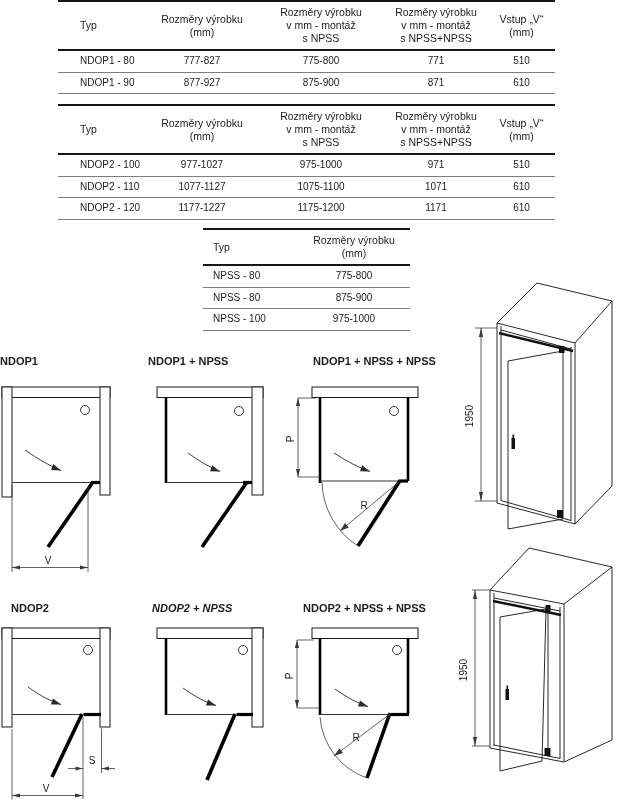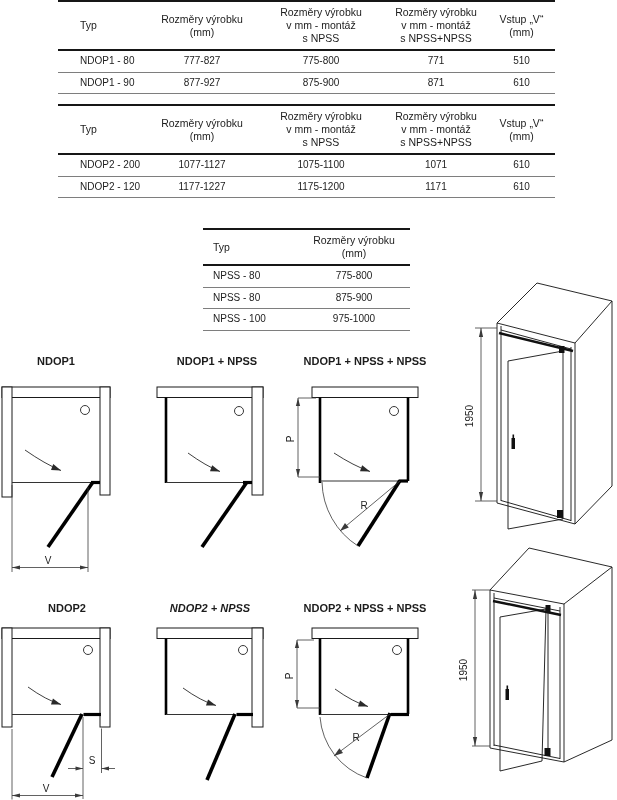--- a/index.html
+++ b/index.html
@@ -6,21 +6,21 @@
   .canvas{position:relative;width:617px;height:800px;background:#ffffff;
           font-family:"Liberation Sans","DejaVu Sans",sans-serif;color:#1c1c1c;overflow:hidden;}
   table.spec{position:absolute;border-collapse:collapse;table-layout:fixed;
              border-top:2.5px solid #161616;}
   table.spec th{font-weight:normal;font-size:10.5px;line-height:13px;text-align:center;
                 vertical-align:middle;border-bottom:2.5px solid #161616;padding:4px 0;}
   table.spec td{font-size:10px;line-height:14px;text-align:center;vertical-align:middle;
                 border-bottom:1px solid #7e7e7e;padding:3px 0 3.5px;}
   table.spec .lft{text-align:left;padding-left:22px;}
   table.spec .lft3{text-align:left;padding-left:10px;}
-  .dlabel{position:absolute;font-size:11px;font-weight:bold;text-align:center;white-space:nowrap;}
+  .dlabel{position:absolute;font-size:11px;font-weight:bold;white-space:nowrap;}
   svg{position:absolute;overflow:visible;}
   .thin{stroke:#222;stroke-width:0.9;fill:none;}
   .wall{fill:#ffffff;stroke:#1a1a1a;stroke-width:1;}
   .door{stroke:#000;stroke-width:3.6;fill:none;}
   .panel{stroke:#000;stroke-width:2.6;fill:none;}
   .seg{stroke:#000;stroke-width:3.2;fill:none;}
   .closed{stroke:#333;stroke-width:1;fill:none;}
   .dim{stroke:#3a3a3a;stroke-width:0.8;fill:none;}
   .dimf{fill:#3a3a3a;stroke:none;}
   .swing{stroke:#2a2a2a;stroke-width:0.9;fill:none;}
@@ -78,21 +78,28 @@
       </colgroup>
     <tbody>
         <tr>
       <th class="lft">Typ</th>
       <th><span>Rozměry výrobku</span><br><span>(mm)</span></th>
       <th><span>Rozměry výrobku</span><br><span>v mm - montáž</span><br><span>s NPSS</span></th>
       <th><span>Rozměry výrobku</span><br><span>v mm - montáž</span><br><span>s NPSS+NPSS</span></th>
       <th><span>Vstup „V“</span><br><span>(mm)</span></th>
     </tr>
     <tr>
-      <td class="lft">NDOP2 - 200</td>
+      <td class="lft">NDOP2 - 100</td>
+      <td>977-1027</td>
+      <td>975-1000</td>
+      <td>971</td>
+      <td>510</td>
+    </tr>
+    <tr>
+      <td class="lft">NDOP2 - 110</td>
       <td>1077-1127</td>
       <td>1075-1100</td>
       <td>1071</td>
       <td>610</td>
     </tr>
     <tr>
       <td class="lft">NDOP2 - 120</td>
       <td>1177-1227</td>
       <td>1175-1200</td>
       <td>1171</td>
@@ -120,22 +127,22 @@
       <td>875-900</td>
     </tr>
     <tr>
       <td class="lft3">NPSS - 100</td>
       <td>975-1000</td>
     </tr>
   </tbody>
     </table>
 
   <div class="dlabel" style="left:0;width:112px;top:355px;">NDOP1</div>
-  <div class="dlabel" style="left:159px;width:116px;top:355px;">NDOP1 + NPSS</div>
-  <div class="dlabel" style="left:303px;width:124px;top:355px;">NDOP1 + NPSS + NPSS</div>
+  <div class="dlabel" style="left:148px;width:116px;top:355px;">NDOP1 + NPSS</div>
+  <div class="dlabel" style="left:313px;width:124px;top:355px;">NDOP1 + NPSS + NPSS</div>
   <div class="dlabel" style="left:11px;width:112px;top:602px;">NDOP2</div>
   <div class="dlabel" style="left:152px;width:116px;top:602px;font-style:italic;">NDOP2 + NPSS</div>
   <div class="dlabel" style="left:303px;width:124px;top:602px;">NDOP2 + NPSS + NPSS</div>
 
   <svg style="left:0;top:375px;" width="150" height="200" viewBox="0 0 150 200">
     <defs>
         <pattern id="h1" patternUnits="userSpaceOnUse" width="5.5" height="5.5">
           <path d="M0,5.5 L5.5,0" stroke="#555" stroke-width="0.7"></path>
         </pattern>
       </defs>

